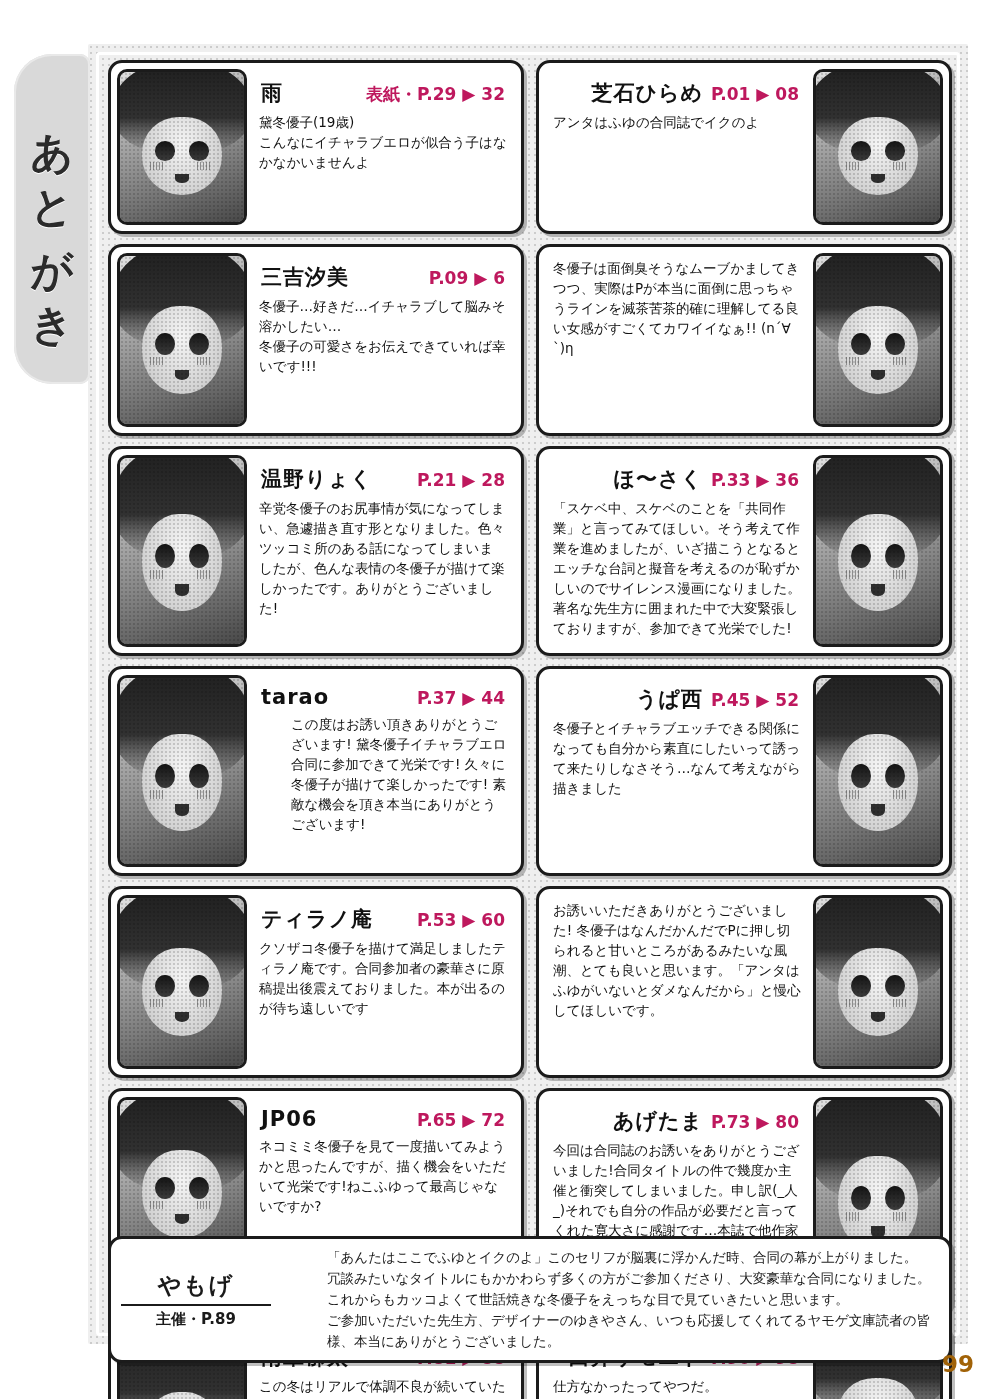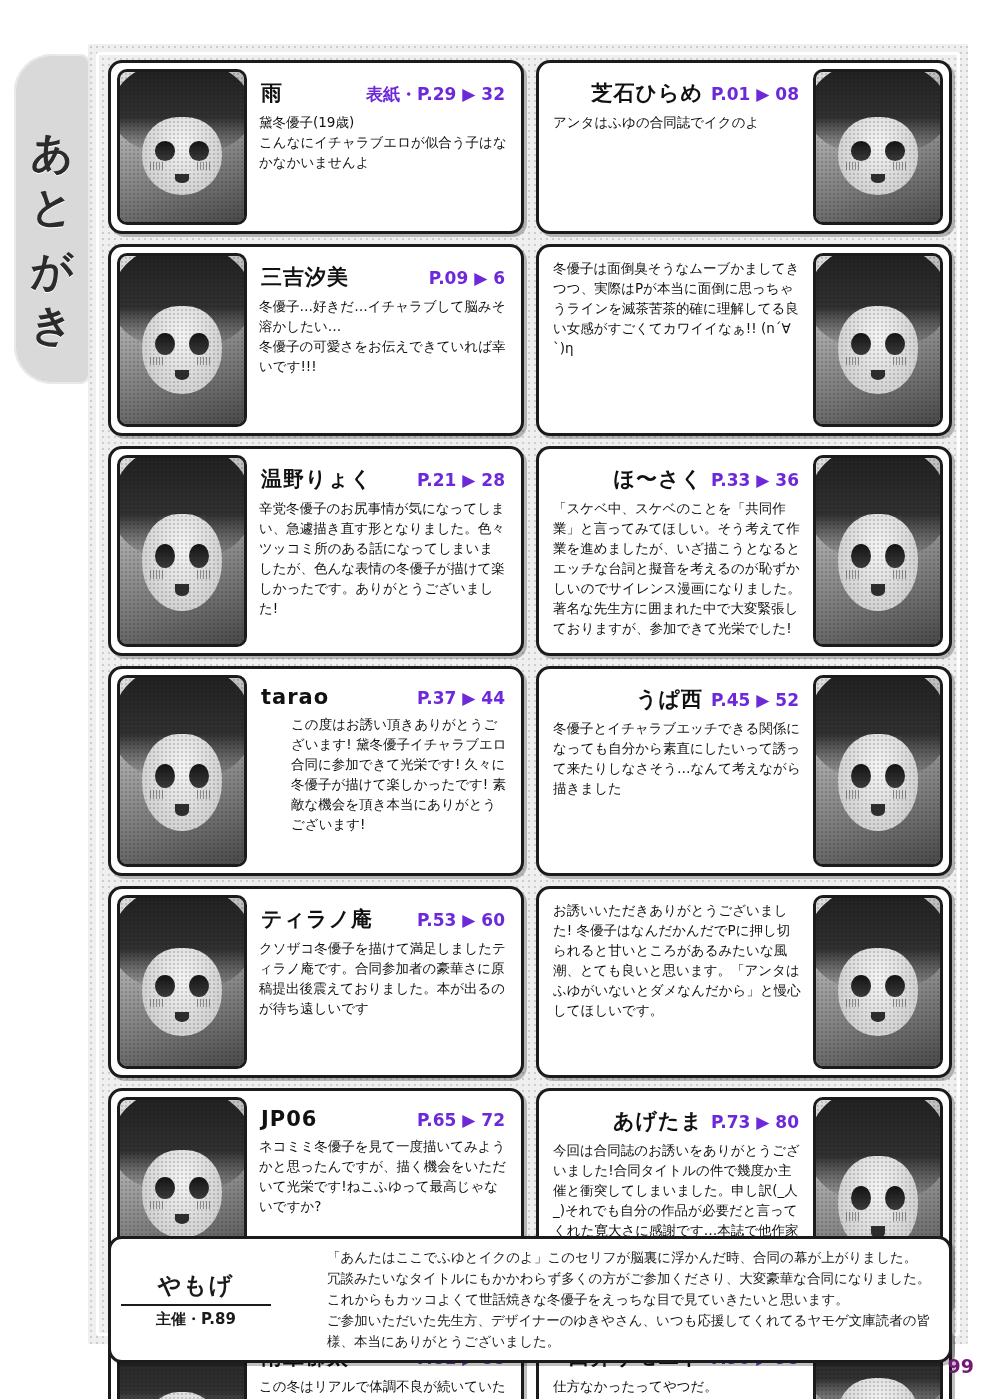--- a/index.html
+++ b/index.html
@@ -122,21 +122,21 @@
   }
   .head{
     display:flex;align-items:baseline;justify-content:space-between;
     gap:8px;margin:4px 2px 6px 2px;
   }
   .name{
     font-size:21px;font-weight:bold;letter-spacing:1px;color:#111;
     white-space:nowrap;
   }
   .pages{
-    font-size:17px;font-weight:bold;color:#6d28d9;white-space:nowrap;
+    font-size:17px;font-weight:bold;color:#be185d;white-space:nowrap;
   }
   .comment{
     font-size:13.5px;line-height:1.48;color:#111;
     word-break:break-all;
   }
   
   .card.rev{flex-direction:row-reverse;}
   .card.rev .body{padding:6px 12px 4px 8px;}
   .card.rev .head{justify-content:flex-end;}
   .card.rev .name{order:1;margin-right:0;}
@@ -158,21 +158,21 @@
   .footer .hostname{
     font-size:23px;font-weight:bold;letter-spacing:2px;
     border-bottom:2px solid #1b1b1b;padding-bottom:3px;margin-bottom:4px;
   }
   .footer .hostrole{font-size:15px;font-weight:bold;}
   .footer .hosttext{
     flex:1;font-size:13.5px;line-height:1.55;word-break:break-all;margin-left:46px;
   }
   .pagenum{
     position:absolute;right:26px;bottom:22px;
-    font-size:19px;font-weight:bold;color:#701a75;
+    font-size:23px;font-weight:bold;color:#a16207;
     font-family:"DejaVu Sans","Liberation Sans",sans-serif;
   }
 </style>
 </head>
 <body>
 
 <div class="page-bg">
   <div class="halftone"></div>
   <div class="white-frame"></div>
 </div>

